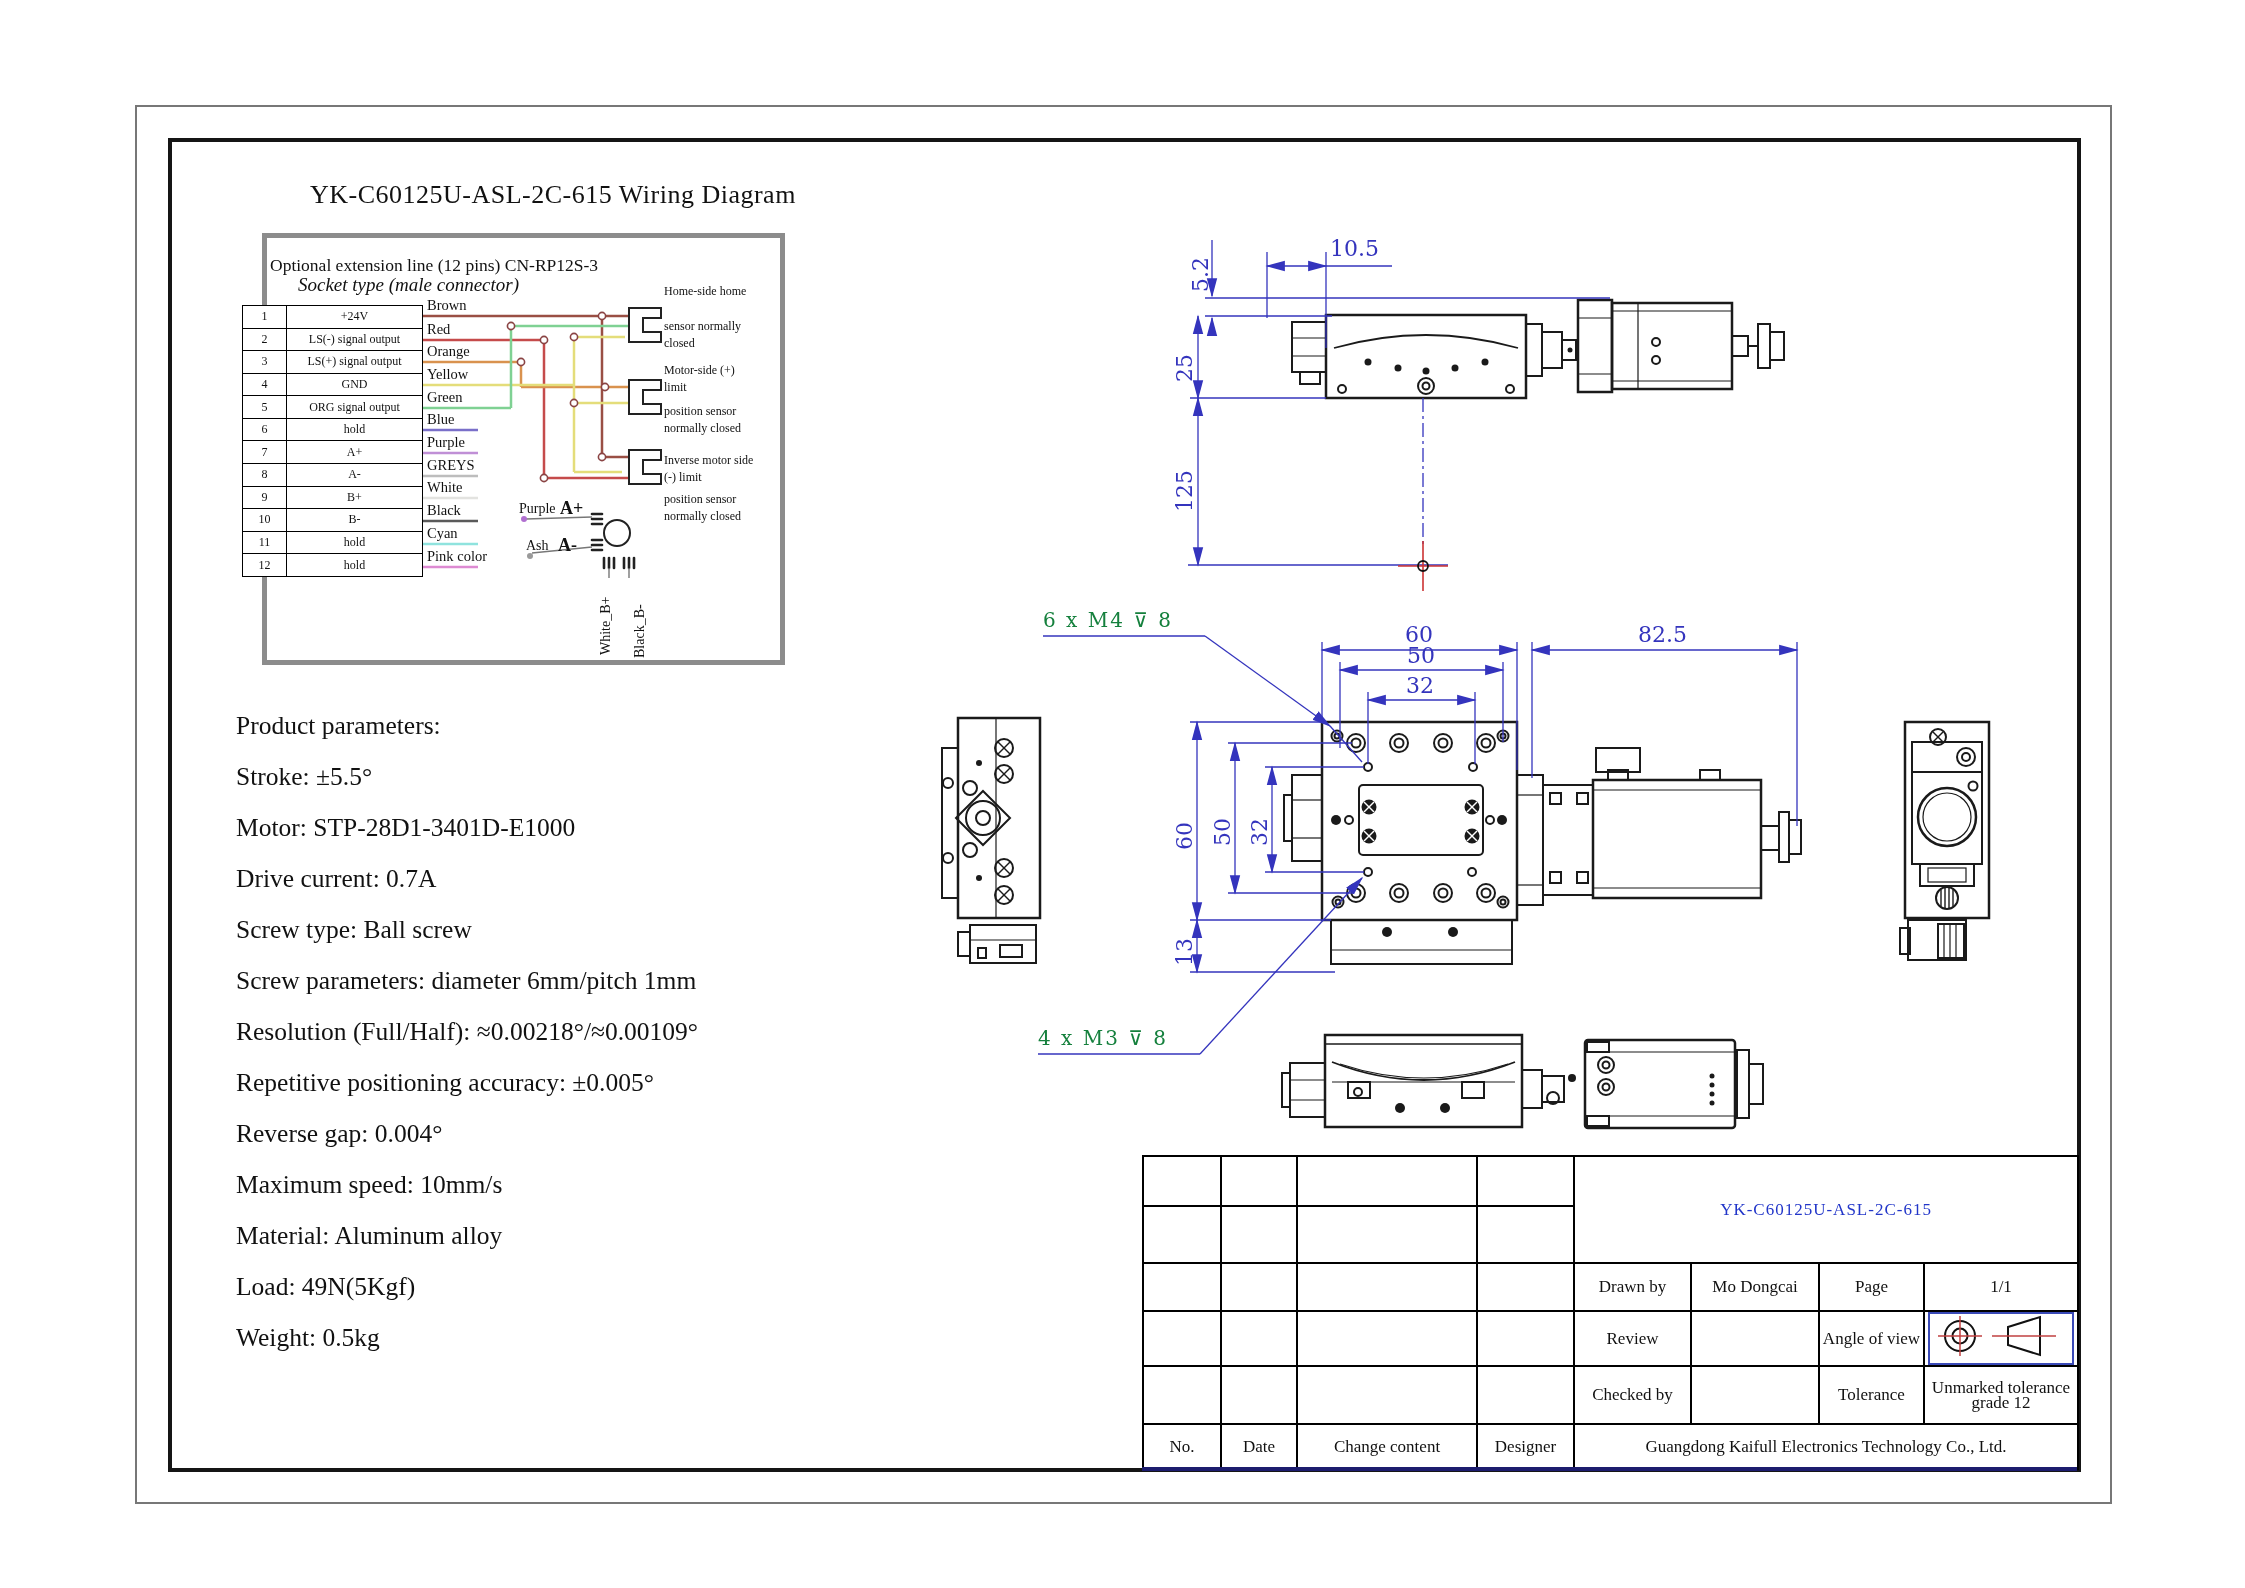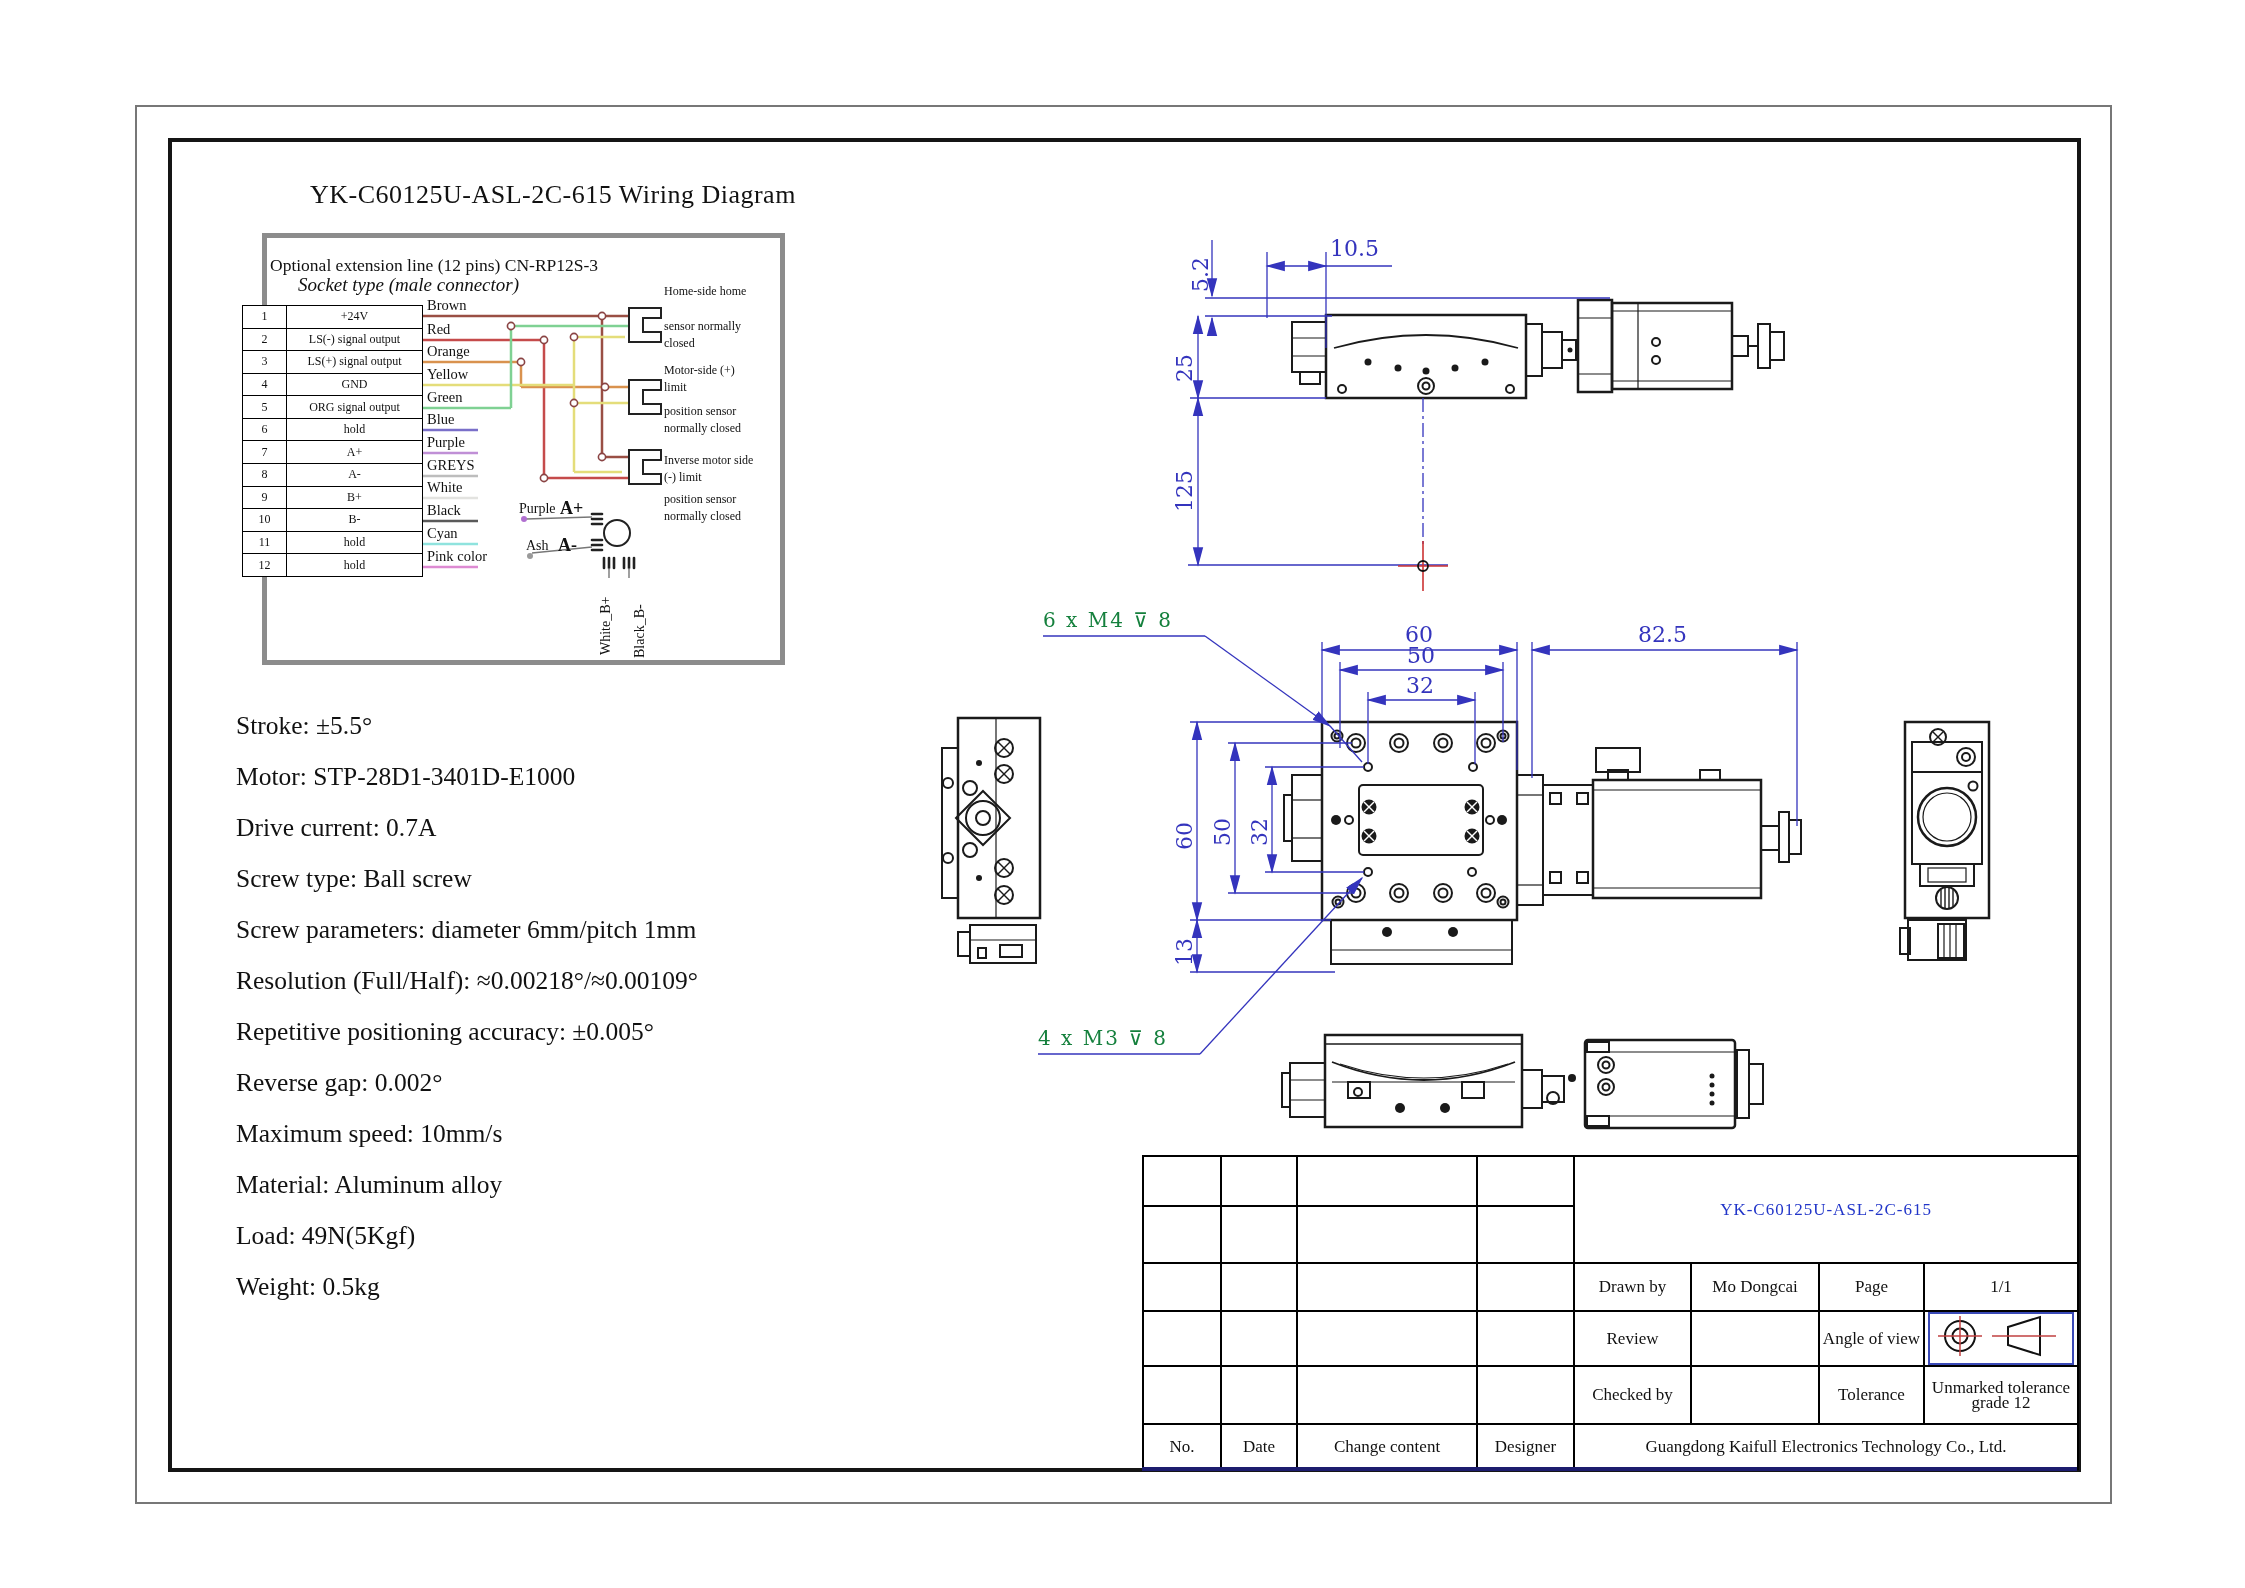--- a/index.html
+++ b/index.html
@@ -461,28 +461,29 @@
 <span class="sl" style="top:509px">normally closed</span>
 
 <span class="ml" style="left:519px;top:501px">Purple</span>
 <span class="mlBig" style="left:560px;top:498px">A+</span>
 <span class="ml" style="left:526px;top:538px">Ash</span>
 <span class="mlBig" style="left:558px;top:535px">A-</span>
 <span class="ml vrot" style="left:598px;top:655px">White_B+</span>
 <span class="ml vrot" style="left:632px;top:658px">Black_B-</span>
 
 <div class="abs params">
+  <div>Product parameters:</div>
   <div>Stroke: ±5.5°</div>
   <div>Motor: STP-28D1-3401D-E1000</div>
   <div>Drive current: 0.7A</div>
   <div>Screw type: Ball screw</div>
   <div>Screw parameters: diameter 6mm/pitch 1mm</div>
   <div>Resolution (Full/Half): ≈0.00218°/≈0.00109°</div>
   <div>Repetitive positioning accuracy: ±0.005°</div>
-  <div>Reverse gap: 0.002°</div>
+  <div>Reverse gap: 0.004°</div>
   <div>Maximum speed: 10mm/s</div>
   <div>Material: Aluminum alloy</div>
   <div>Load: 49N(5Kgf)</div>
   <div>Weight: 0.5kg</div>
 </div>
 
 <span class="dim vrot" style="left:1188px;top:292px">5.2</span>
 <span class="dim" style="left:1330px;top:236px">10.5</span>
 <span class="dim vrot" style="left:1172px;top:382px">25</span>
 <span class="dim vrot" style="left:1172px;top:512px">125</span>

